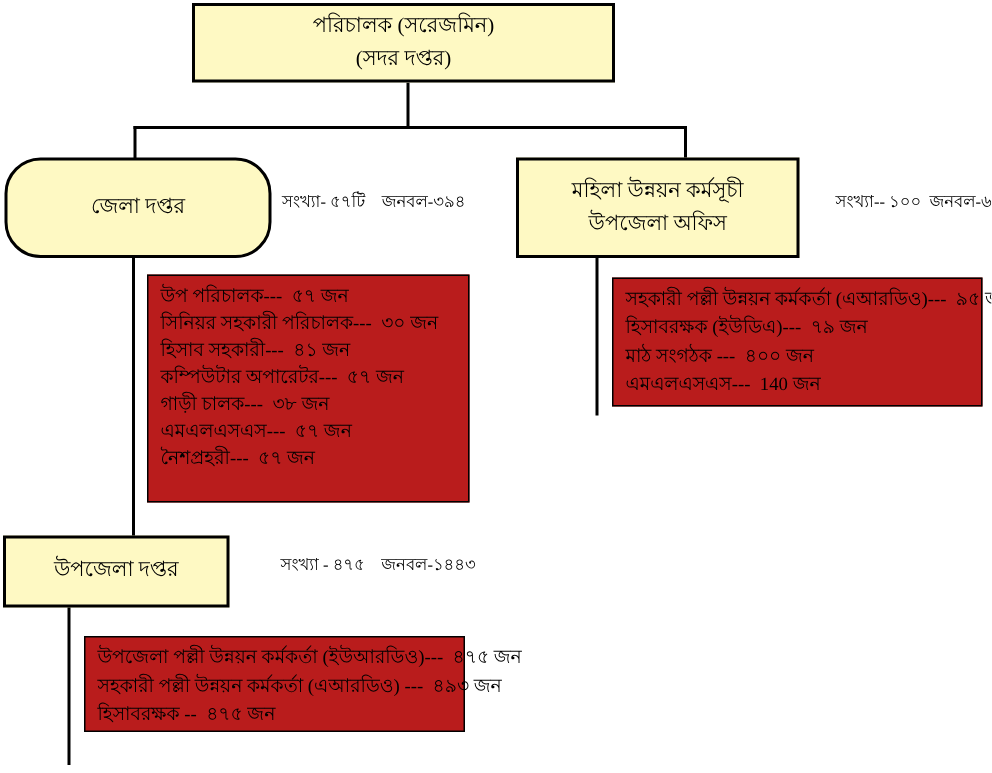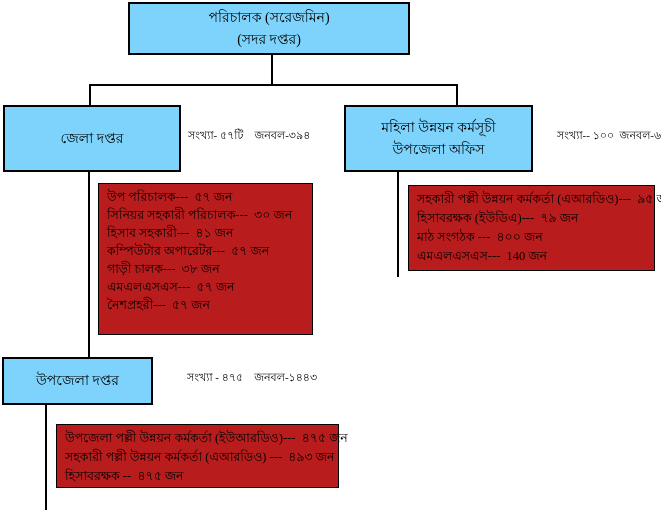--- a/index.html
+++ b/index.html
@@ -1,21 +1,21 @@
 <!DOCTYPE html>
 <html><head>
 <meta charset="utf-8">
 <style>
   html,body{margin:0;padding:0;background:#ffffff;}
   #stage{
     position:relative;width:661px;height:515px;background:#ffffff;
     font-family:"Liberation Serif", serif;color:#000;overflow:hidden;
   }
   .box{
-    position:absolute;box-sizing:border-box;border:2px solid #000;background:#7dd3fc;
+    position:absolute;box-sizing:border-box;border:2px solid #000;background:#fef9c3;
     display:flex;flex-direction:column;align-items:center;justify-content:center;
     text-align:center;
   }
   .box .title{font-size:14px;line-height:22px;white-space:pre;}
   .detail{
     position:absolute;box-sizing:border-box;border:1px solid #000;background:#b91c1c;
   }
   .detail ul{list-style:none;margin:0;padding:4px 8px;}
   .detail li{font-size:12.5px;white-space:pre;}
   .d-district li{line-height:18px;}
@@ -37,21 +37,21 @@
   <div class="line" style="left:456px;top:84px;width:2px;height:23px;"></div>
   <div class="line" style="left:88px;top:172px;width:2px;height:186px;"></div>
   <div class="line" style="left:397px;top:172px;width:2px;height:105px;"></div>
   <div class="line" style="left:45px;top:404px;width:2px;height:106px;"></div>
 
   <div class="box" style="left:128px;top:2px;width:282px;height:53px;">
     <div class="title">পরিচালক (সরেজমিন)</div>
     <div class="title">(সদর দপ্তর)</div>
   </div>
 
-  <div class="box" style="left:3px;top:105px;width:178px;height:67px;">
+  <div class="box" style="left:3px;top:105px;width:178px;height:67px;border-radius:24px;">
     <div class="title">জেলা দপ্তর</div>
   </div>
   <div class="side-note" style="left:188px;top:128px;">সংখ্যা- ৫৭টি    জনবল-৩৯৪</div>
 
   <div class="box" style="left:344px;top:105px;width:189px;height:67px;">
     <div class="title">মহিলা উন্নয়ন কর্মসূচী</div>
     <div class="title">উপজেলা অফিস</div>
   </div>
   <div class="side-note" style="left:557px;top:128px;">সংখ্যা-- ১০০  জনবল-৬৭৫</div>
 
@@ -74,21 +74,21 @@
       <li>মাঠ সংগঠক ---  ৪০০ জন</li>
       <li>এমএলএসএস---  140 জন</li>
     </ul>
   </div>
 
   <div class="box" style="left:2px;top:357px;width:151px;height:48px;">
     <div class="title">উপজেলা দপ্তর</div>
   </div>
   <div class="side-note" style="left:187px;top:370px;">সংখ্যা - ৪৭৫    জনবল-১৪৪৩</div>
 
-  <div class="detail d-upazila" style="left:56px;top:424px;width:283px;height:64px;">
+  <div class="detail d-upazila" style="left:56px;top:424px;width:254px;height:64px;">
     <ul>
       <li>উপজেলা পল্লী উন্নয়ন কর্মকর্তা (ইউআরডিও)---  ৪৭৫ জন</li>
       <li>সহকারী পল্লী উন্নয়ন কর্মকর্তা (এআরডিও) ---  ৪৯৩ জন</li>
       <li>হিসাবরক্ষক --  ৪৭৫ জন</li>
     </ul>
   </div>
 
 </div>
 
 </body></html>

